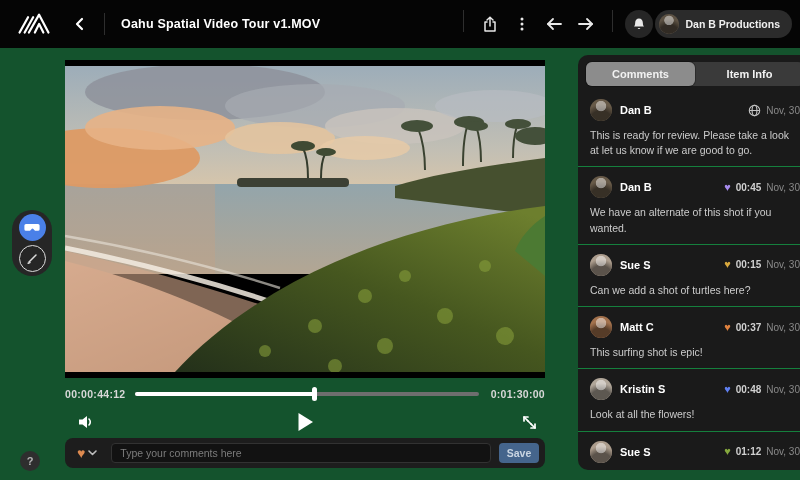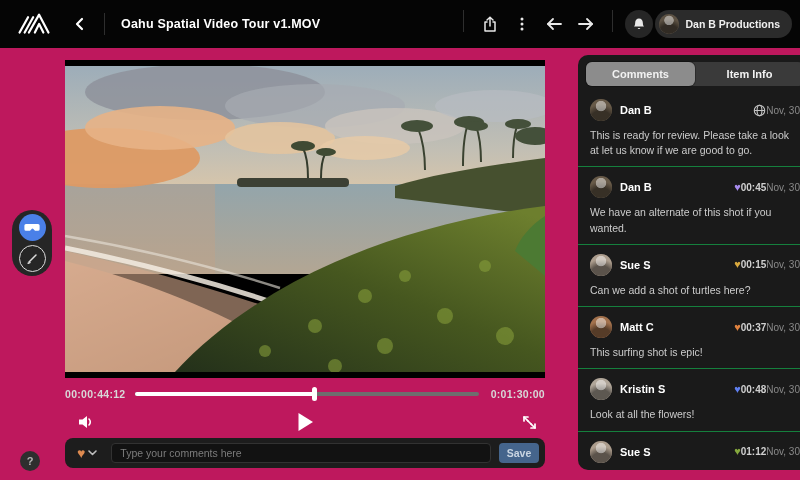--- a/index.html
+++ b/index.html
@@ -1,18 +1,18 @@
 <!DOCTYPE html>
 <html><head>
 <meta charset="utf-8">
 <style>
   * { margin:0; padding:0; box-sizing:border-box; }
   html,body { background:#000; }
   body { font-family:"Liberation Sans", sans-serif; }
-  #app { position:relative; width:800px; height:480px; background:#be185d; overflow:hidden; }
+  #app { position:relative; width:800px; height:480px; background:#14532d; overflow:hidden; }
 
   
   .topbar { position:absolute; top:0; left:0; width:800px; height:48px; background:#050505; display:flex; align-items:center; }
   .logo { margin-left:14px; width:40px; height:30px; display:flex; align-items:center; justify-content:center; }
   .icon-btn { background:none; border:none; color:#e8e8e8; display:flex; align-items:center; justify-content:center; cursor:pointer; }
   .back-btn { margin-left:12px; width:28px; height:28px; }
   .tb-divider { width:1px; height:22px; background:#2e2e2e; margin:0 10px; }
   .doc-title { color:#ffffff; font-size:12.5px; font-weight:bold; letter-spacing:.2px; margin-left:6px; white-space:nowrap; }
   .tb-right { margin-left:auto; display:flex; align-items:flex-start; }
   .tb-right .icon-btn { width:28px; height:28px; margin:0 2px; }
@@ -62,21 +62,21 @@
   
   .sidebar { position:absolute; left:562px; top:55px; width:234px; height:415px; background:#1a1a1a; border-radius:10px; overflow:hidden;margin-left:16px; }
   .seg-control { margin:7px 8px 4px 8px; height:24px; background:#3a3a3a; border-radius:6px; display:flex; }
   .seg { flex:1; border:none; background:transparent; color:#f2f2f2; font-size:11px; font-weight:bold; border-radius:6px; cursor:pointer; font-family:"Liberation Sans", sans-serif; }
   .seg.active { background:#8c8c8c; box-shadow:0 0 0 1px rgba(0,0,0,.25); }
 
   .comment-item { padding:9px 12px 8px 12px; border-bottom:1px solid #15803d; cursor:pointer; }
   .ci-head { display:flex; align-items:center; }
   .ci-head .avatar { width:22px; height:22px; }
   .ci-name { color:#ffffff; font-size:11px; font-weight:bold; margin-left:8px; flex:1; }
-  .ci-meta { display:flex; align-items:center; }
+  .ci-meta { display:flex; align-items:center; gap:5px; }
   .ci-heart { font-size:11px; line-height:1; }
   .ci-time { color:#d0d0d0; font-size:10px; font-weight:bold; }
   .ci-date { color:#8a8a8a; font-size:10px; }
   .ci-text { color:#cccccc; font-size:10.5px; line-height:1.45; margin-top:7px; }
   .globe-wrap { color:#c8c8c8; display:flex; align-items:center; }
 </style>
 </head>
 <body>
 
 <div id="app">

